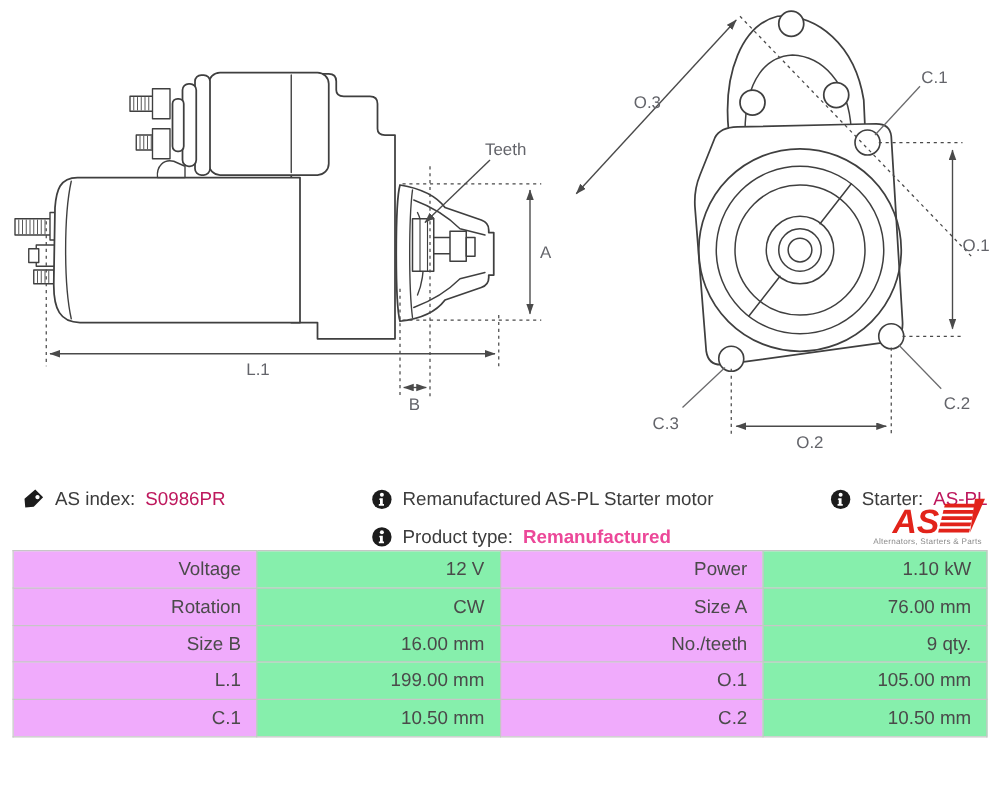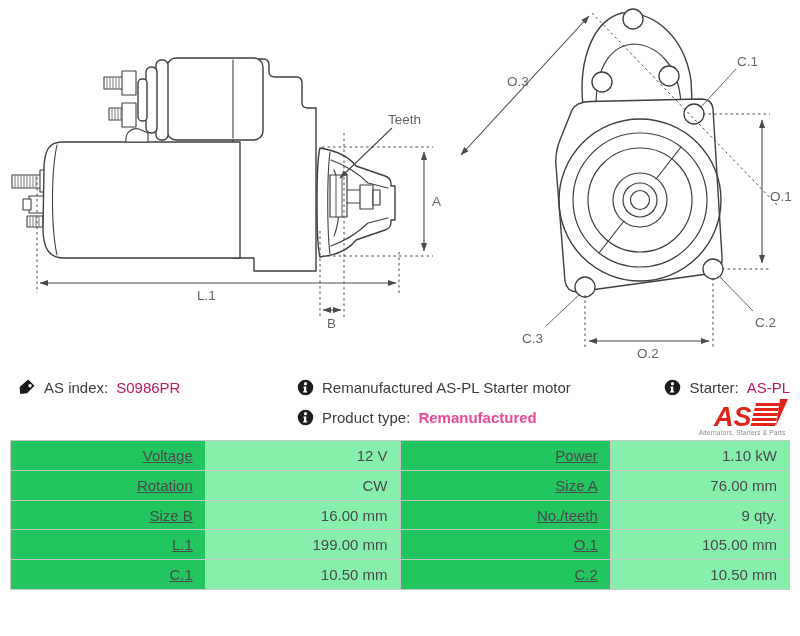--- a/index.html
+++ b/index.html
@@ -2,33 +2,33 @@
 <html><head>
 <meta charset="utf-8">
 <style>
   html,body{margin:0;padding:0;background:#fff;}
   .page{position:relative;width:800px;height:636px;background:#fff;overflow:hidden;
         font-family:"Liberation Sans",sans-serif;color:#3c3c3c;}
   .drawings{position:absolute;top:0;left:0;}
   .dim-label{font-family:"Liberation Sans",sans-serif;font-size:13.5px;fill:#63646a;}
   
   .info{position:absolute;top:374px;left:0;width:800px;height:64px;}
-  .info-item{position:absolute;display:flex;align-items:center;gap:8px;font-size:15px;height:22px;white-space:nowrap;}
+  .info-item{position:absolute;display:flex;align-items:center;gap:8px;font-size:15px;height:22px;white-space:nowrap;margin-top:12px;}
   .info-item b{font-weight:normal;color:#be185d;}
   .premium-text{color:#1d3d8f;font-weight:bold;letter-spacing:.2px;}
   .green-text{color:#ec4899;font-weight:bold;}
   .logo-wrap{position:absolute;right:8px;top:24px;width:100px;height:40px;}
   .as-logo-text{font-family:"Liberation Sans",sans-serif;font-size:27px;font-weight:bold;font-style:italic;fill:#e2231a;}
   .as-tagline{font-family:"Liberation Sans",sans-serif;font-size:6.5px;fill:#8a8a8a;letter-spacing:.2px;}
   
   .spec-table{position:absolute;top:440px;left:10px;width:780px;border-collapse:collapse;
               font-size:15px;color:#4a4a4a;table-layout:fixed;}
   .spec-table td{border:1.5px solid #c6c6c6;text-align:right;padding:4px 12px 3px;line-height:1.45;
                  vertical-align:top;background:#86efac;}
-  .spec-table td.lbl{background:#22c55e;text-decoration:underline;}
+  .spec-table td.lbl{background:#f0abfc;}
 </style>
 </head>
 <body>
 
 <div class="page">
 
   <svg class="drawings" width="800" height="368" viewBox="0 0 800 368">
     <defs>
       <marker id="ah" markerWidth="11" markerHeight="9" refX="8" refY="3" orient="auto-start-reverse" markerUnits="userSpaceOnUse">
         <path d="M0,0 L8.5,3 L0,6 Z" fill="#4a4a4a"></path>

